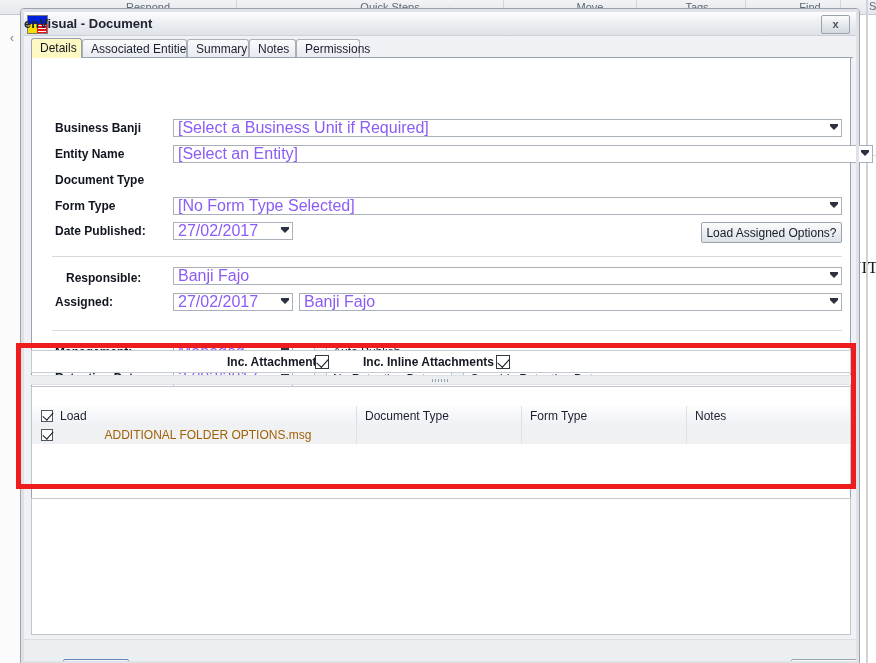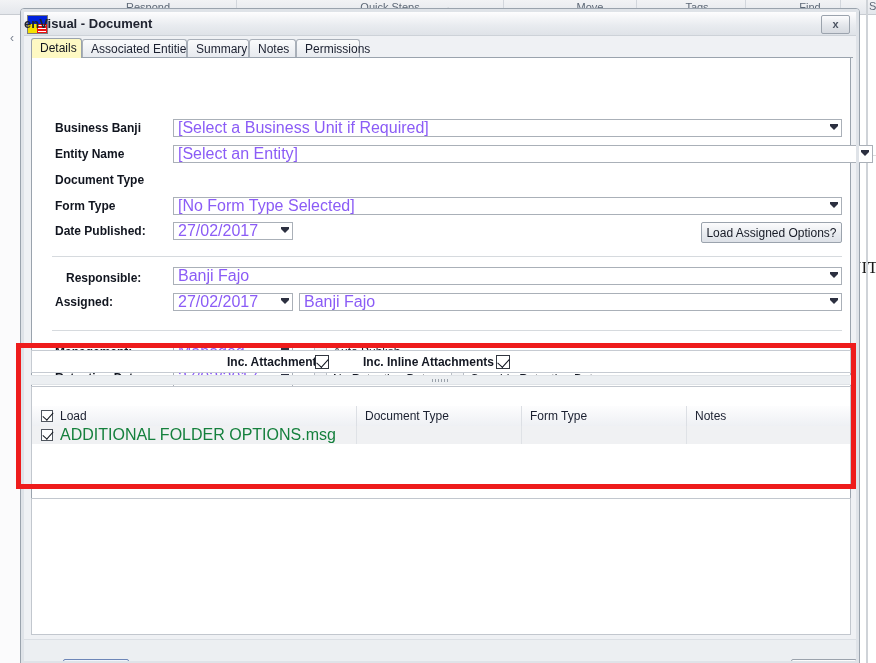--- a/index.html
+++ b/index.html
@@ -101,22 +101,22 @@
   #grid-caption{position:absolute;left:0;top:0;width:794px;height:19px;
     background:linear-gradient(#f7f8fa,#e9ecf0);border-bottom:1px solid #d6dae0;
     font-size:12px;color:#1b2030;line-height:19px;padding-left:9px;box-sizing:border-box;}
   #grid-head{position:absolute;left:0;top:19px;width:794px;height:20px;
     background:linear-gradient(#fdfdfe,#eef0f4);border-bottom:1px solid #ccd1d8;}
   .gh{position:absolute;top:0;height:20px;line-height:20px;font-size:12px;color:#1b2030;
     border-right:1px solid #dcdfe4;box-sizing:border-box;padding-left:8px;white-space:nowrap;}
   .gh.first{border-right:1px solid #dcdfe4;}
   #grid-row{position:absolute;left:0;top:39px;width:794px;height:18px;
     background:#f0f1f3;border-bottom:1px solid #dfe2e6;}
-  .gc{position:absolute;top:0;height:18px;line-height:18px;font-size:16px;color:#15803d;
-    border-right:1px solid #dfe2e6;box-sizing:border-box;padding-left:8px;white-space:nowrap;overflow:hidden;}
+  .gc{position:absolute;top:0;height:18px;line-height:18px;font-size:12px;color:#a16207;
+    border-right:1px solid #dfe2e6;box-sizing:border-box;padding-left:8px;white-space:nowrap;overflow:hidden;text-align:center;}
   .gcbx{position:absolute;width:12px;height:12px;box-sizing:border-box;
     border:1px solid #50565f;background:#fff;}
   .gcbx:after{content:"";position:absolute;left:3px;top:-1px;width:5px;height:9px;
     border:solid #141820;border-width:0 1.6px 1.6px 0;transform:rotate(42deg);}
   #grid-body{position:absolute;left:0;top:57px;width:794px;height:35px;background:#fff;}
 
   
   #bigbox{position:absolute;left:10px;top:489px;width:820px;height:137px;
     box-sizing:border-box;border:1px solid #c2c7ce;background:#fff;}
 

